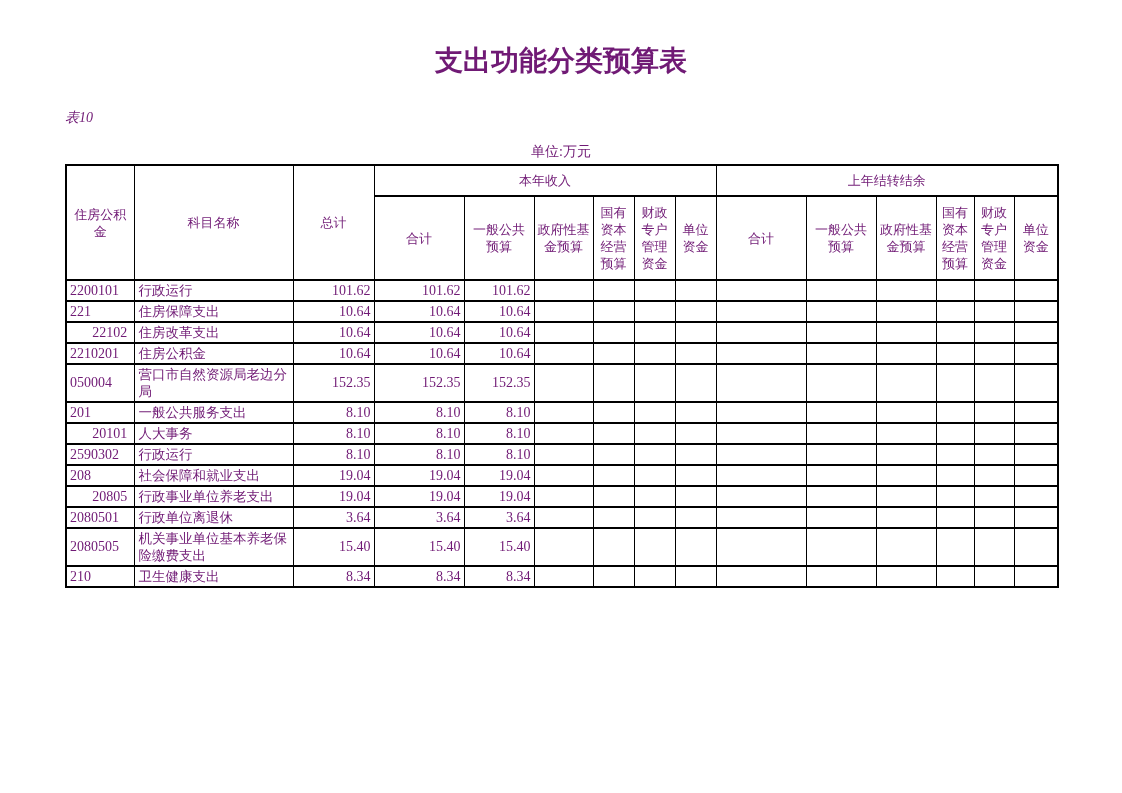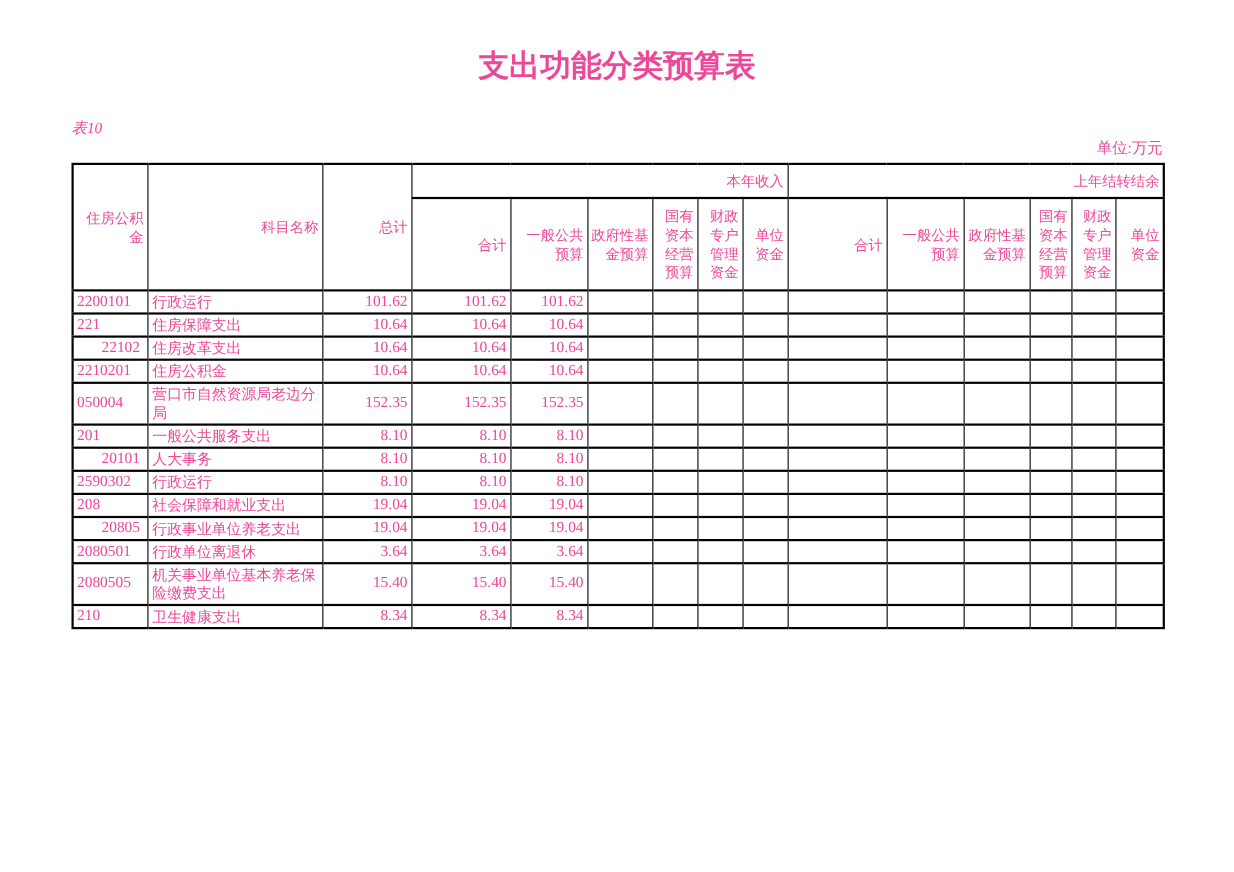--- a/index.html
+++ b/index.html
@@ -1,37 +1,37 @@
 <!DOCTYPE html>
 <html><head>
 <meta charset="utf-8">
 <style>
   html, body { margin: 0; padding: 0; background: #ffffff; }
   .page {
-    width: 1122px; height: 793px; background: #ffffff; color: #ec4899;
+    width: 1122px; height: 793px; background: #ffffff; color: #701a75;
     font-family: "Liberation Serif", "DejaVu Serif", serif;
     overflow: hidden; position: relative;
   }
   .content { width: 992px; margin: 0 auto; }
   .doc-title {
     text-align: center; font-size: 28px; font-weight: bold;
     margin: 0; padding-top: 44px; line-height: 34px;
   }
   .table-label { display: block; font-size: 14px; line-height: 18px; margin-top: 31px; font-style: italic; }
-  .unit-row { text-align: right; font-size: 14px; line-height: 18px; margin: 0 0 3px 0; }
+  .unit-row { text-align: center; font-size: 14px; line-height: 18px; margin: 16px 0 3px 0; }
   table.budget {
     border-collapse: collapse; table-layout: fixed; width: 992px;
     border: 2px solid #000;
   }
   table.budget th, table.budget td {
     border: solid #000; border-width: 2px 1px;
     overflow: hidden; word-break: break-all;
   }
   th {
-    font-weight: normal; font-size: 13px; text-align: right;
+    font-weight: normal; font-size: 13px; text-align: center;
     vertical-align: middle; padding: 2px 3px; line-height: 17px;
   }
   tr.group-row { height: 31px; }
   tr.sub-row { height: 84px; }
   tbody tr { height: 15px; }
   td.code { font-size: 14px; text-align: left; vertical-align: middle; padding: 1px 2px 1px 3px; }
   td.code.indent { padding-left: 21px; text-align: center; }
   td.name { font-size: 13.5px; text-align: left; vertical-align: middle; padding: 1px 2px 1px 4px; line-height: 17px; }
   td.num { font-size: 14px; text-align: right; vertical-align: middle; padding: 1px 3px 1px 1px; }
 </style>

